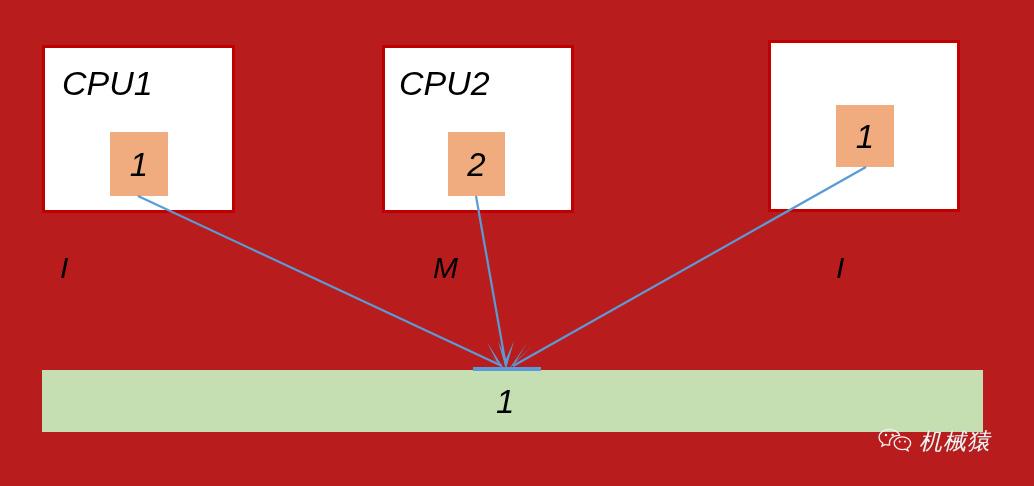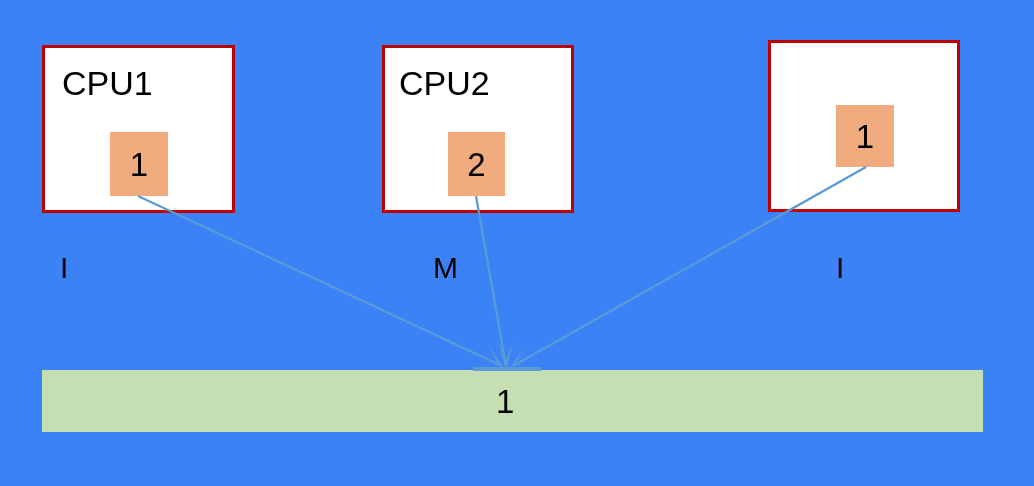--- a/index.html
+++ b/index.html
@@ -8,22 +8,23 @@
     padding: 0;
     background: #ffffff;
   }
   body {
     font-family: "Liberation Sans", sans-serif;
   }
   #canvas {
     position: relative;
     width: 1034px;
     height: 486px;
-    background: #3b82f6;
+    background: #b91c1c;
     overflow: hidden;
+    font-style: italic;
   }
   .cpu-box {
     position: absolute;
     box-sizing: border-box;
     background: #ffffff;
     border: 3px solid #c00000;
   }
   .cpu-label {
     position: absolute;
     font-family: "Liberation Sans", sans-serif;
@@ -124,14 +125,25 @@
       <line x1="866" y1="167" x2="513" y2="366"></line>
     </g>
     <g fill="#5b9bd5" stroke="none">
       <polygon points="504,369 482,346 497,362 487,342"></polygon>
       <polygon points="506,369 498,341 506,359 514,341"></polygon>
       <polygon points="509,369 532,346 516,361 527,343"></polygon>
       <polygon points="473,367 541,367 541,371 473,371"></polygon>
     </g>
   </svg>
 
+  <div class="watermark" style="left:878px; top:428px;">
+    <svg width="34" height="26" viewBox="0 0 34 26">
+      <path d="M11.5 1.4C5.6 1.4 1.1 5.0 1.1 9.3c0 2.4 1.5 4.6 3.8 6.0l-1.0 2.9 3.3-1.7c1.0 0.3 2.1 0.5 3.3 0.5 0.4 0 0.8 0 1.2-0.1 -0.2-0.6-0.3-1.3-0.3-2.0 0-4.2 4.1-7.6 9.2-7.6 0.3 0 0.6 0 0.9 0C20.5 4.0 16.5 1.4 11.5 1.4z" fill="none" stroke="#f0f0f0" stroke-width="1.3"></path>
+      <circle cx="8.0" cy="7.1" r="1.25" fill="#f0f0f0"></circle>
+      <circle cx="14.6" cy="7.1" r="1.25" fill="#f0f0f0"></circle>
+      <path d="M32.6 15.2c0-3.6-3.7-6.4-8.2-6.4 -4.6 0-8.2 2.9-8.2 6.4 0 3.6 3.7 6.4 8.2 6.4 0.9 0 1.8-0.1 2.7-0.4l2.9 1.5 -0.8-2.5C31.3 19.0 32.6 17.2 32.6 15.2z" fill="none" stroke="#f0f0f0" stroke-width="1.3"></path>
+      <circle cx="21.7" cy="13.6" r="1.05" fill="#f0f0f0"></circle>
+      <circle cx="27.0" cy="13.6" r="1.05" fill="#f0f0f0"></circle>
+    </svg>
+    <span class="watermark-text">机械猿</span>
+  </div>
 
 </div>
 
 </body></html>

